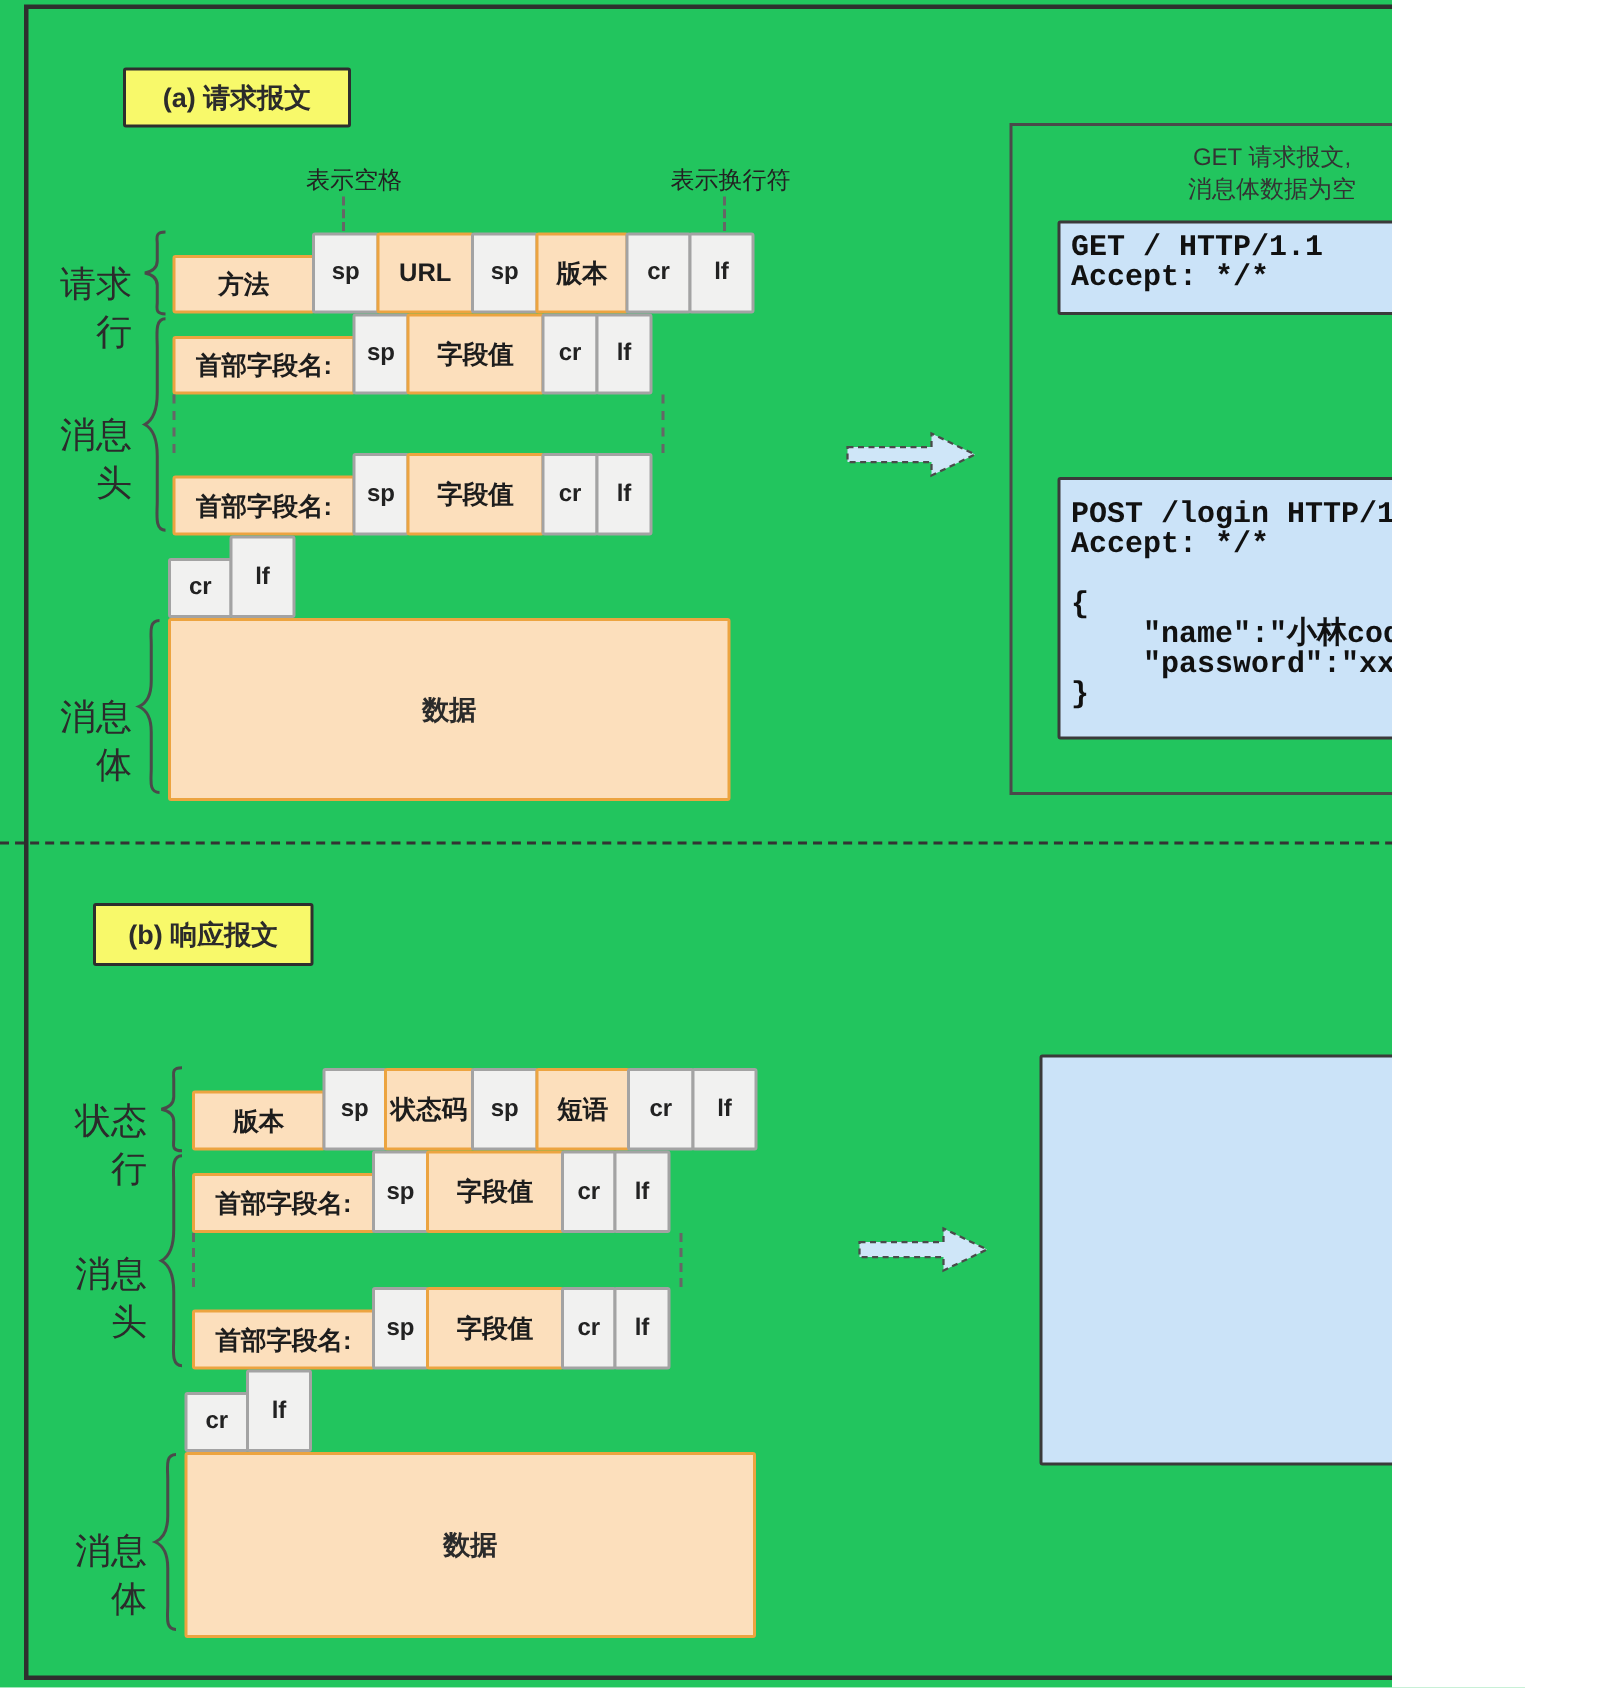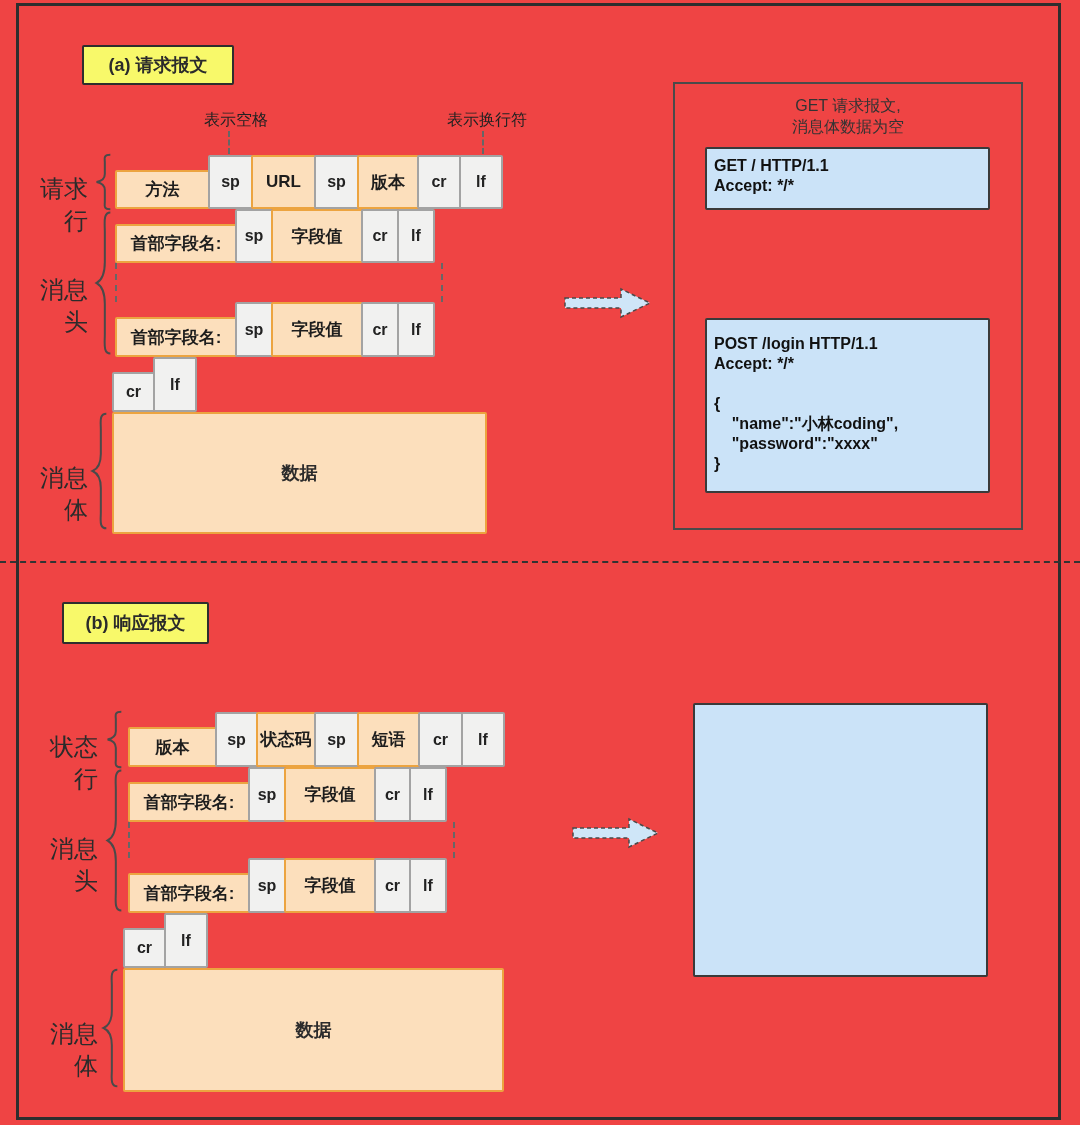--- a/index.html
+++ b/index.html
@@ -1,33 +1,33 @@
 <!DOCTYPE html>
 <html><head>
 <meta charset="utf-8">
 <style>
   html,body{margin:0;padding:0;background:#fff;}
   body{font-family:"Liberation Sans", sans-serif; color:#2b2b2b;}
-  .stage{position:relative;width:1080px;height:1125px;background:#ef4444;overflow:hidden;}
+  .stage{position:relative;width:928px;height:1125px;background:#22c55e;overflow:hidden;}
   .frame{position:absolute;left:16px;top:3px;width:1045px;height:1117px;border:3px solid #2e2e2e;box-sizing:border-box;}
   .divider{position:absolute;left:0;top:561px;width:1080px;border-top:2px dashed #333;}
   .tag{position:absolute;background:#f8f96a;border:2.5px solid #2e2e2e;display:flex;align-items:center;justify-content:center;font-weight:bold;font-size:18px;border-radius:2px;}
   .row{position:absolute;display:flex;}
   .cell{box-sizing:border-box;display:flex;align-items:center;justify-content:center;margin-left:-2px;border-radius:2px;}
   .cell:first-child{margin-left:0;margin-top:15px;}
   .cell.o{background:#fcdfbc;border:2px solid #eca440;font-weight:bold;font-size:17px;color:#1d1d1d;}
   .cell.g{background:#f1f1f0;border:2px solid #a3a3a3;font-weight:600;font-size:16px;color:#222;}
   .bodybox{position:absolute;background:#fcdfbc;border:2.5px solid #eca440;display:flex;align-items:center;justify-content:center;font-weight:bold;font-size:18px;border-radius:2px;}
   .rowlabel{position:absolute;width:62px;text-align:right;font-size:24px;color:#2b2b2b;}
   .brace{position:absolute;}
   .vdash{position:absolute;border-left:2px dashed #666;width:0;}
   .ann{position:absolute;font-size:16px;color:#222;text-align:center;}
   .panelbox{position:absolute;border:2px solid #4a4a4a;box-sizing:border-box;}
   .bluebox{position:absolute;background:#cbe3f8;border:2px solid #3a3a3a;box-sizing:border-box;border-radius:2px;}
-  .code{position:absolute;font-family:Liberation Sans, sans-serif;font-weight:bold;font-size:16px;line-height:20px;white-space:pre;color:#111;}
+  .code{position:absolute;font-family:Liberation Mono, monospace;font-weight:bold;font-size:20px;line-height:20px;white-space:pre;color:#111;}
   .ptitle{position:absolute;font-size:16px;color:#333;text-align:center;white-space:pre-line;line-height:21px;}
   .arrow{position:absolute;}
 </style>
 </head>
 <body>
 
 <div class="stage">
   <div class="frame"></div>
   <div class="divider"></div>
 

